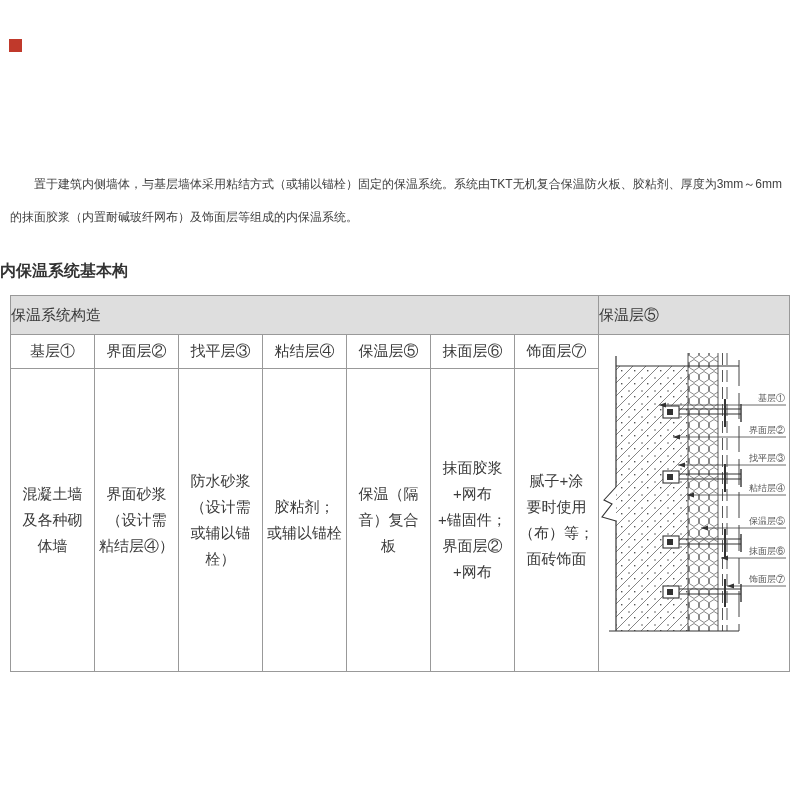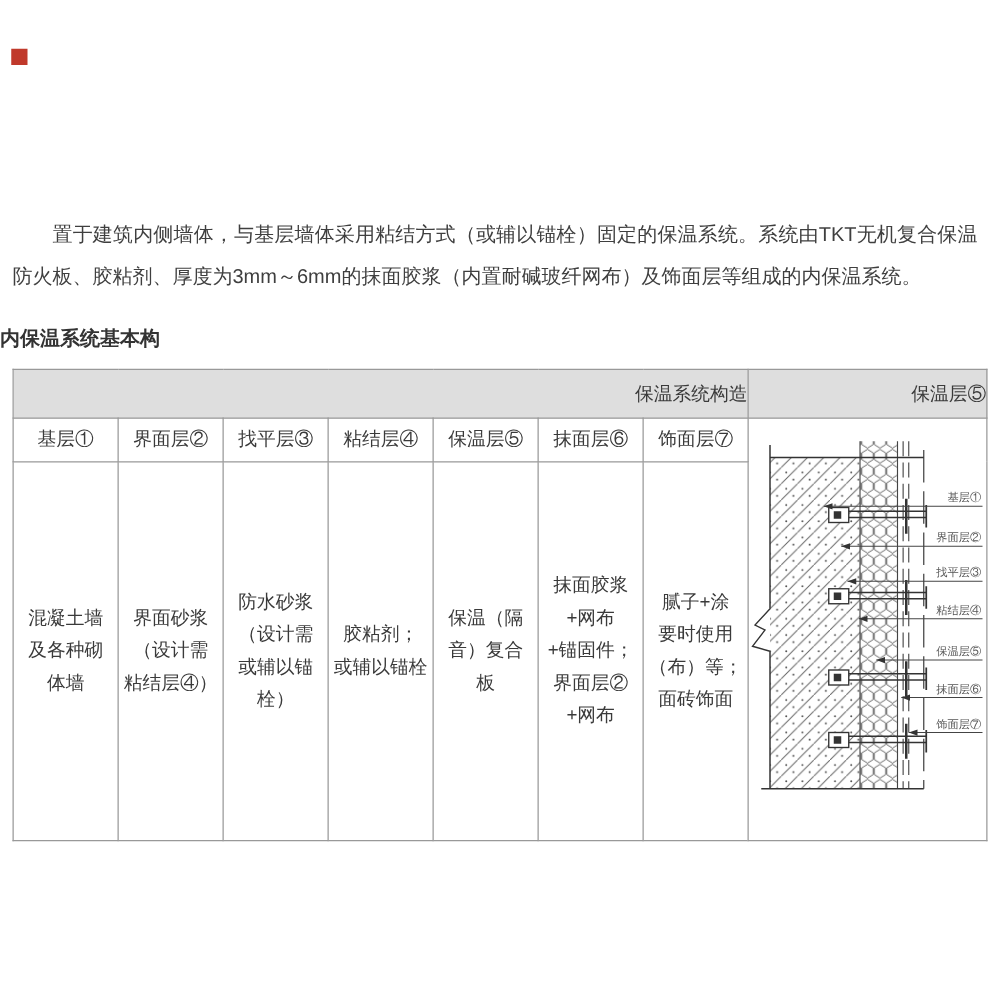--- a/index.html
+++ b/index.html
@@ -1,26 +1,26 @@
 <!DOCTYPE html>
 <html><head>
 <meta charset="utf-8">
 <style>
   html,body{margin:0;padding:0;background:#fff;}
   .page{position:relative;width:800px;height:800px;background:#ffffff;overflow:hidden;
         font-family:"Liberation Sans",sans-serif;color:#3d3d3d;}
   .marker{position:absolute;left:9px;top:39px;width:13px;height:13px;background:#c0392b;}
-  .intro{position:absolute;left:10px;top:156px;width:772px;font-size:16px;line-height:33px;
+  .intro{position:absolute;left:10px;top:156px;width:772px;font-size:12px;line-height:33px;
          color:#3f3f3f;text-indent:2em;text-align:justify;}
   .table-title{position:absolute;left:0;top:261px;width:100%;text-align:left;
                font-size:16px;font-weight:bold;color:#333;}
   table.main{position:absolute;left:10px;top:295px;width:779px;border-collapse:collapse;
              table-layout:fixed;}
   table.main th,table.main td{border:1px solid #999;padding:0;color:#3a3a3a;}
-  tr.hdr1 th{background:#dedede;height:38px;font-size:15px;font-weight:normal;text-align:right;}
+  tr.hdr1 th{background:#dedede;height:38px;font-size:15px;font-weight:normal;text-align:left;}
   tr.hdr2 th{height:33px;font-size:15px;font-weight:normal;text-align:center;background:#fff;}
   tr.bodyrow td{height:298px;font-size:15px;line-height:26px;text-align:center;
                 vertical-align:middle;white-space:pre-line;background:#fff;}
   td.diagram-cell{vertical-align:top;background:#fff;padding:0;}
   svg text{font-family:"Liberation Sans",sans-serif;}
 </style>
 </head>
 <body>
 
 <div class="page">

